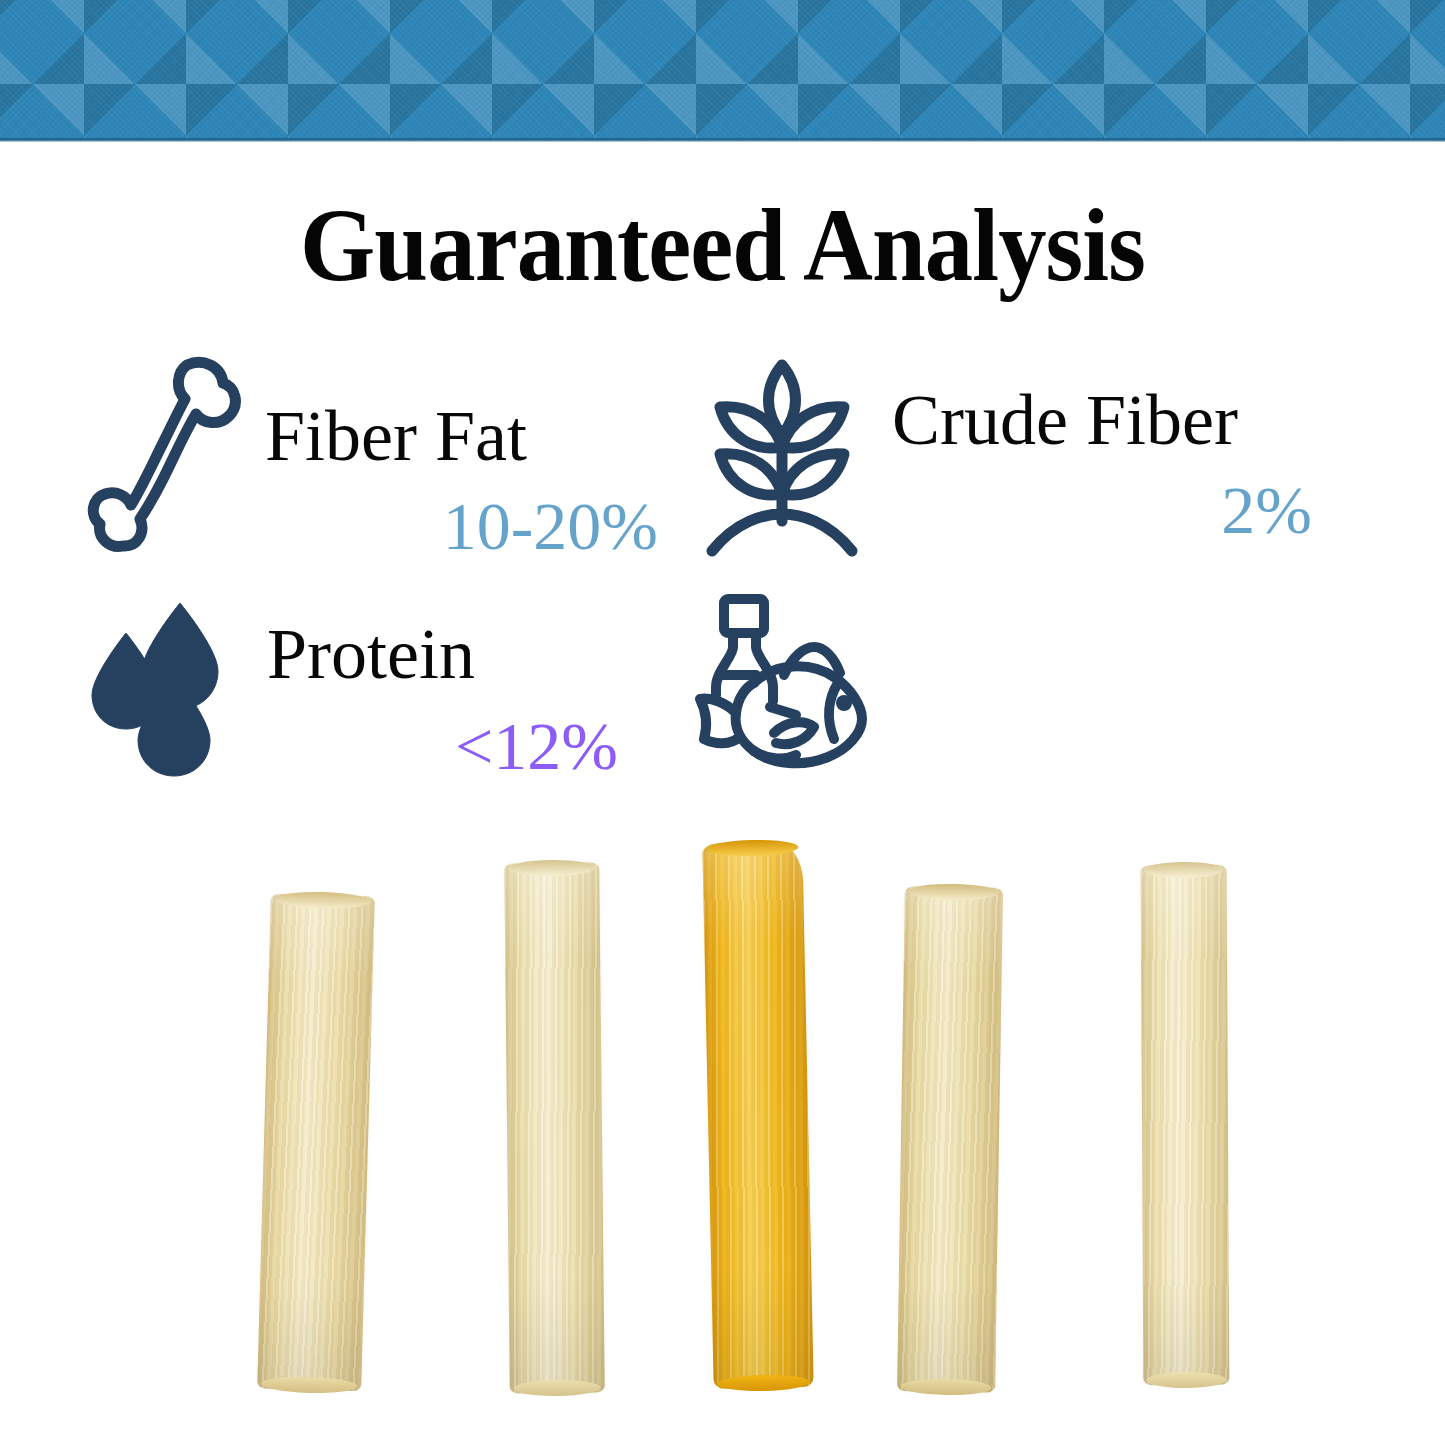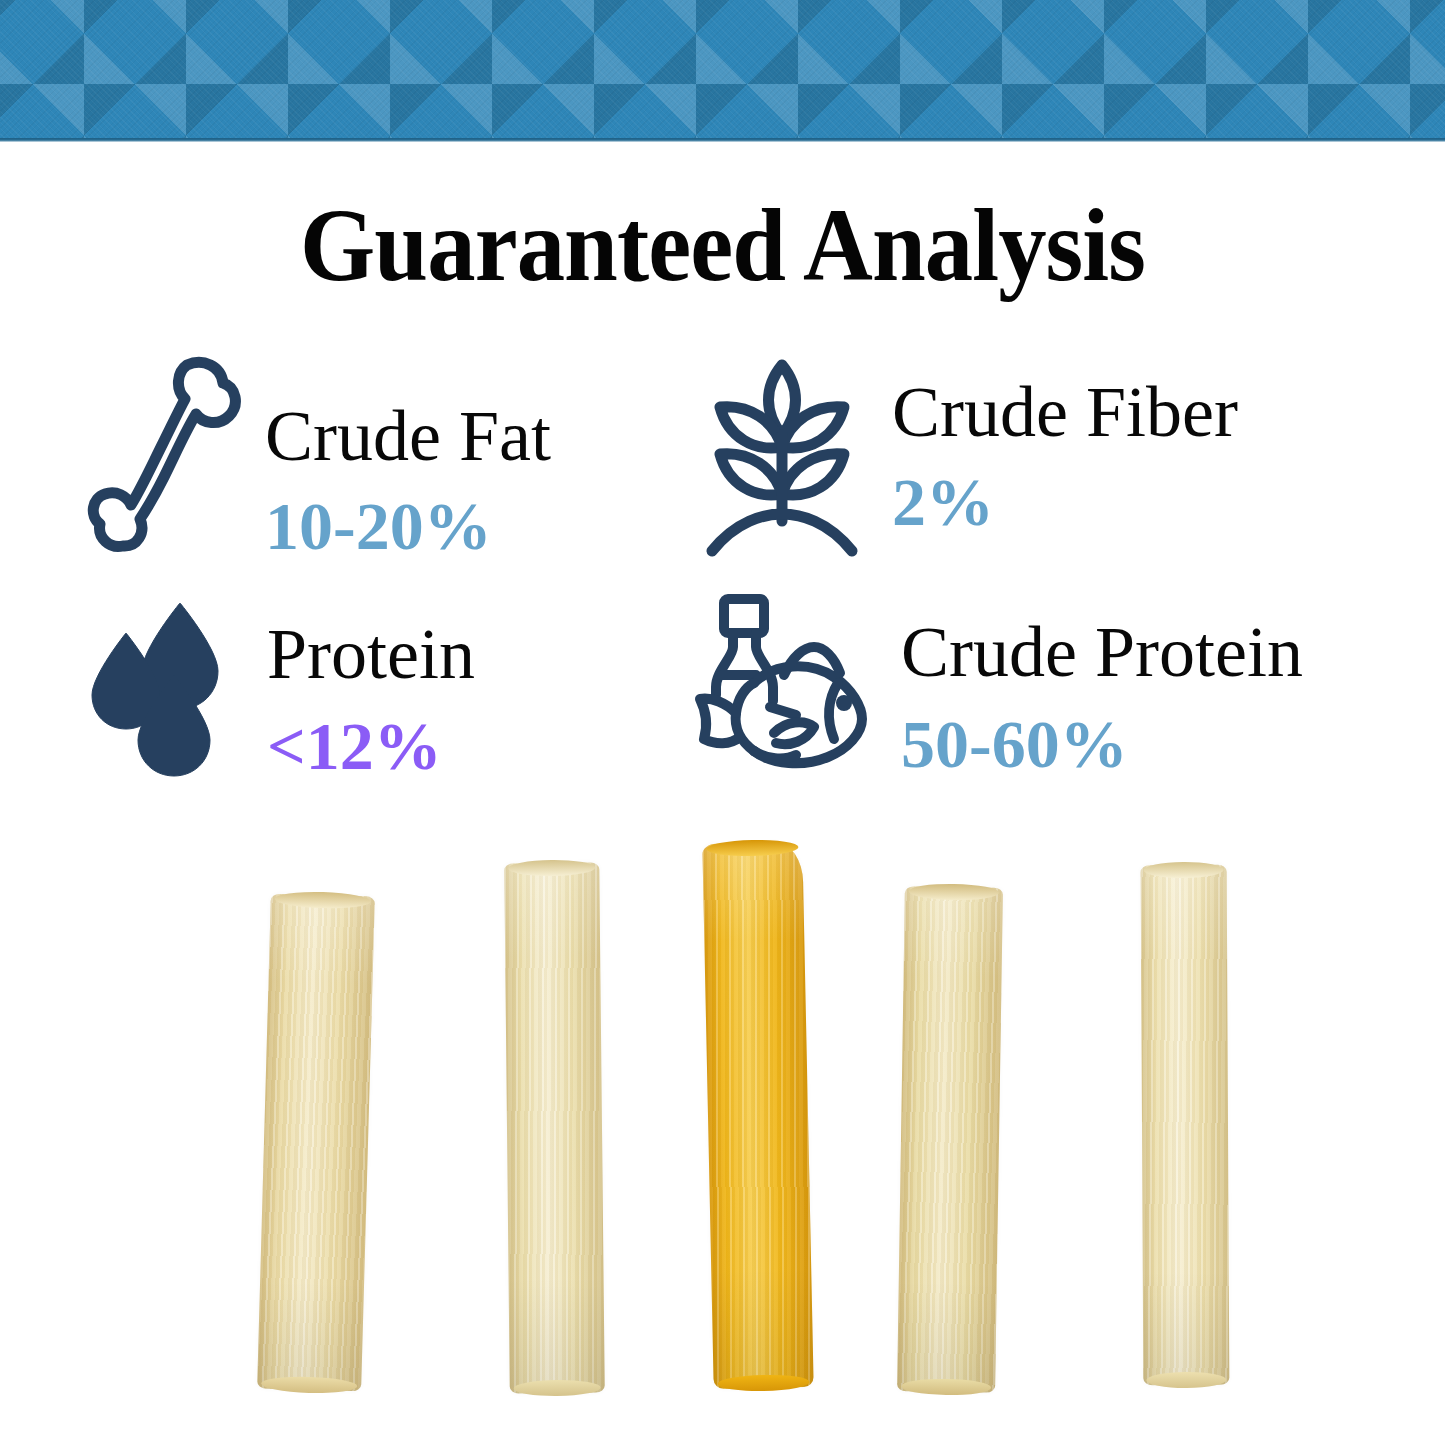--- a/index.html
+++ b/index.html
@@ -64,33 +64,34 @@
   .item-icon { flex:0 0 auto; position:relative; }
   .item-text { flex:1 1 auto; position:relative; }
   .item-label {
     font-family:"Liberation Serif", serif;
     font-weight:400;
     color:#080808;
     white-space:nowrap;
   }
   .item-value {
     font-family:"Liberation Serif", serif;
-    font-weight:700;
+    font-weight:400;
     color:#66A3CB;
     white-space:nowrap;
+    text-align:right;
   }
 
   
   #item-crude-fat .item-icon   { width:150px; height:200px; margin-left:30px; margin-top:8px; }
   #item-crude-fat .item-text   { margin-left:25px; margin-top:52px; width:350px; }
   #item-crude-fat .item-label  { font-size:72px; line-height:78px; }
   #item-crude-fat .item-value  { font-size:68px; line-height:74px; margin-top:14px; padding-right:22px; }
 
   #item-crude-fiber .item-icon  { width:160px; height:210px; margin-left:22px; margin-top:6px; }
-  #item-crude-fiber .item-text  { margin-left:30px; margin-top:28px; width:420px; }
+  #item-crude-fiber .item-text  { margin-left:30px; margin-top:36px; width:420px; }
   #item-crude-fiber .item-label { font-size:72px; line-height:78px; }
   #item-crude-fiber .item-value { font-size:68px; line-height:74px; margin-top:14px; padding-right:128px; }
 
   
   #item-moisture .item-icon   { width:150px; height:180px; margin-left:32px; margin-top:12px; }
   #item-moisture .item-text   { margin-left:25px; margin-top:30px; width:350px; }
   #item-moisture .item-label  { font-size:72px; line-height:78px; }
   #item-moisture .item-value  { font-size:68px; line-height:74px; margin-top:16px; padding-right:62px; }
 
   #item-crude-protein .item-icon  { width:185px; height:190px; margin-left:12px; margin-top:6px; }
@@ -158,21 +159,21 @@
                  C56 180 47 194 33 193
                  C20 196 7 185 10 171
                  C-1 163 2 145 15 141
                  C26 137 37 143 41 152
                  C52 134 62 112 73 90
                  C81 74 88 59 95 46
                  C85 36 87 19 97 12 Z"></path>
       </svg>
     </div>
     <div class="item-text">
-      <div class="item-label" style="color: rgb(8, 8, 8);">Crude Fat</div>
+      <div class="item-label" style="color: rgb(8, 8, 8);">Fiber Fat</div>
       <div class="item-value" style="color: rgb(102, 163, 203);">10-20%</div>
     </div>
   </div>
 
   <div class="analysis-item" id="item-crude-fiber">
     <div class="item-icon">
       <svg viewBox="0 0 160 210" fill="none" stroke="#26405F" stroke-width="11" stroke-linecap="round" stroke-linejoin="round">
 
         <path d="M80 14 C98 36 98 62 80 84 C62 62 62 36 80 14 Z"></path>
 
@@ -239,24 +240,20 @@
         <path d="M78 116 L104 124"></path>
 
         <path d="M82 142 C94 130 112 128 122 136 C114 150 98 156 84 152"></path>
 
         <path d="M62 160 C74 168 92 170 104 164"></path>
 
         <path d="M146 92 C136 108 134 128 142 148"></path>
 
         <circle cx="152" cy="112" r="8" fill="#26405F" stroke="none"></circle>
       </svg>
-    </div>
-    <div class="item-text">
-      <div class="item-label" style="color: rgb(8, 8, 8);">Crude Protein</div>
-      <div class="item-value" style="color: rgb(102, 163, 203);">50-60%</div>
     </div>
   </div>
 
 </div>
 
 <div id="product-strip">
 
   <div class="chew-stick" id="chew-stick-1" style="left:264px; top:60px; width:104px; height:495px; transform:rotate(1.6deg);">
     <div class="stick-body" style="background: linear-gradient(to right, rgb(212, 190, 130) 0%, rgb(235, 220, 168) 16%, rgb(245, 236, 203) 42%, rgb(235, 220, 168) 70%, rgb(212, 190, 130) 100%);"></div>
     <div class="stick-grain"></div>

